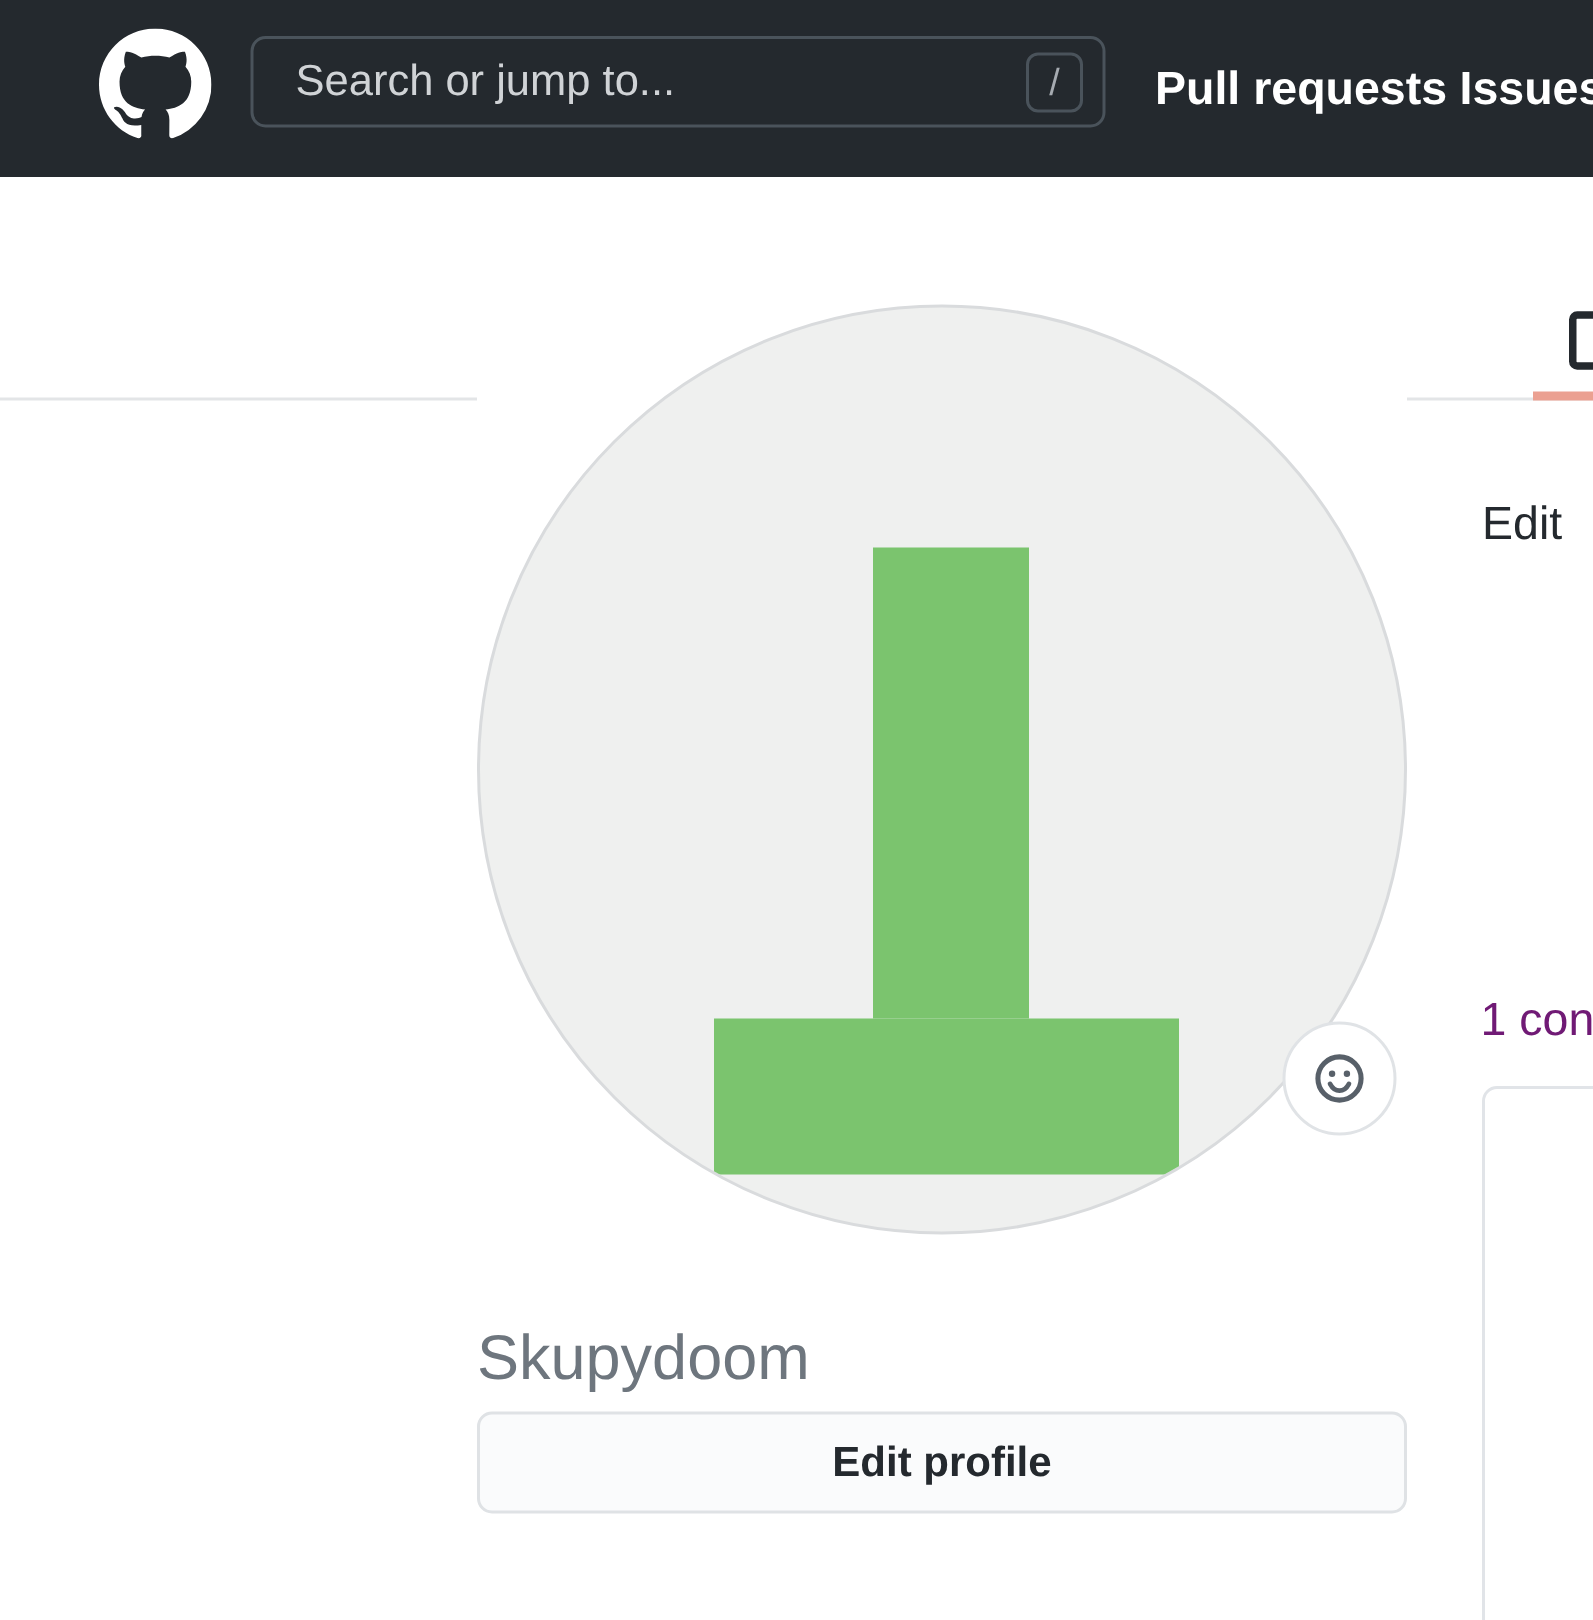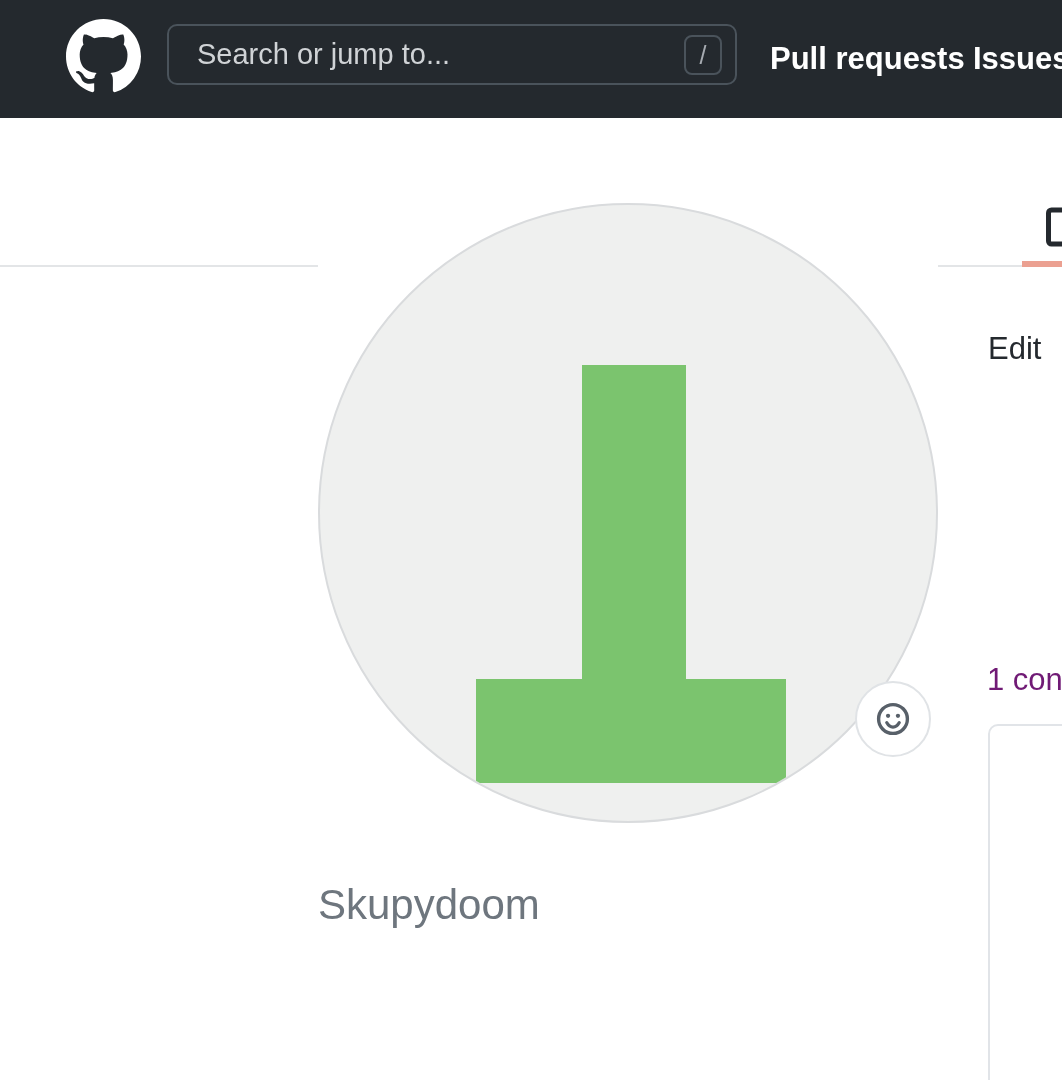--- a/index.html
+++ b/index.html
@@ -191,18 +191,19 @@
         <circle cx="8" cy="8" r="6.4" fill="none" stroke="#586069" stroke-width="1.5"></circle>
         <circle cx="5.8" cy="6.6" r="0.95" fill="#586069"></circle>
         <circle cx="10.2" cy="6.6" r="0.95" fill="#586069"></circle>
         <path d="M5.2 9.6 C6 11.1 7 11.6 8 11.6 C9 11.6 10 11.1 10.8 9.6" fill="none" stroke="#586069" stroke-width="1.4" stroke-linecap="round"></path>
       </svg>
     </div>
   </div>
 
   <div class="username">Skupydoom</div>
 
+  <button class="edit-profile-btn">Edit profile</button>
 
   <div class="popular-heading">Edit</div>
 
   <div class="contrib-heading">1 con</div>
 
 </div>
 
 </body></html>

